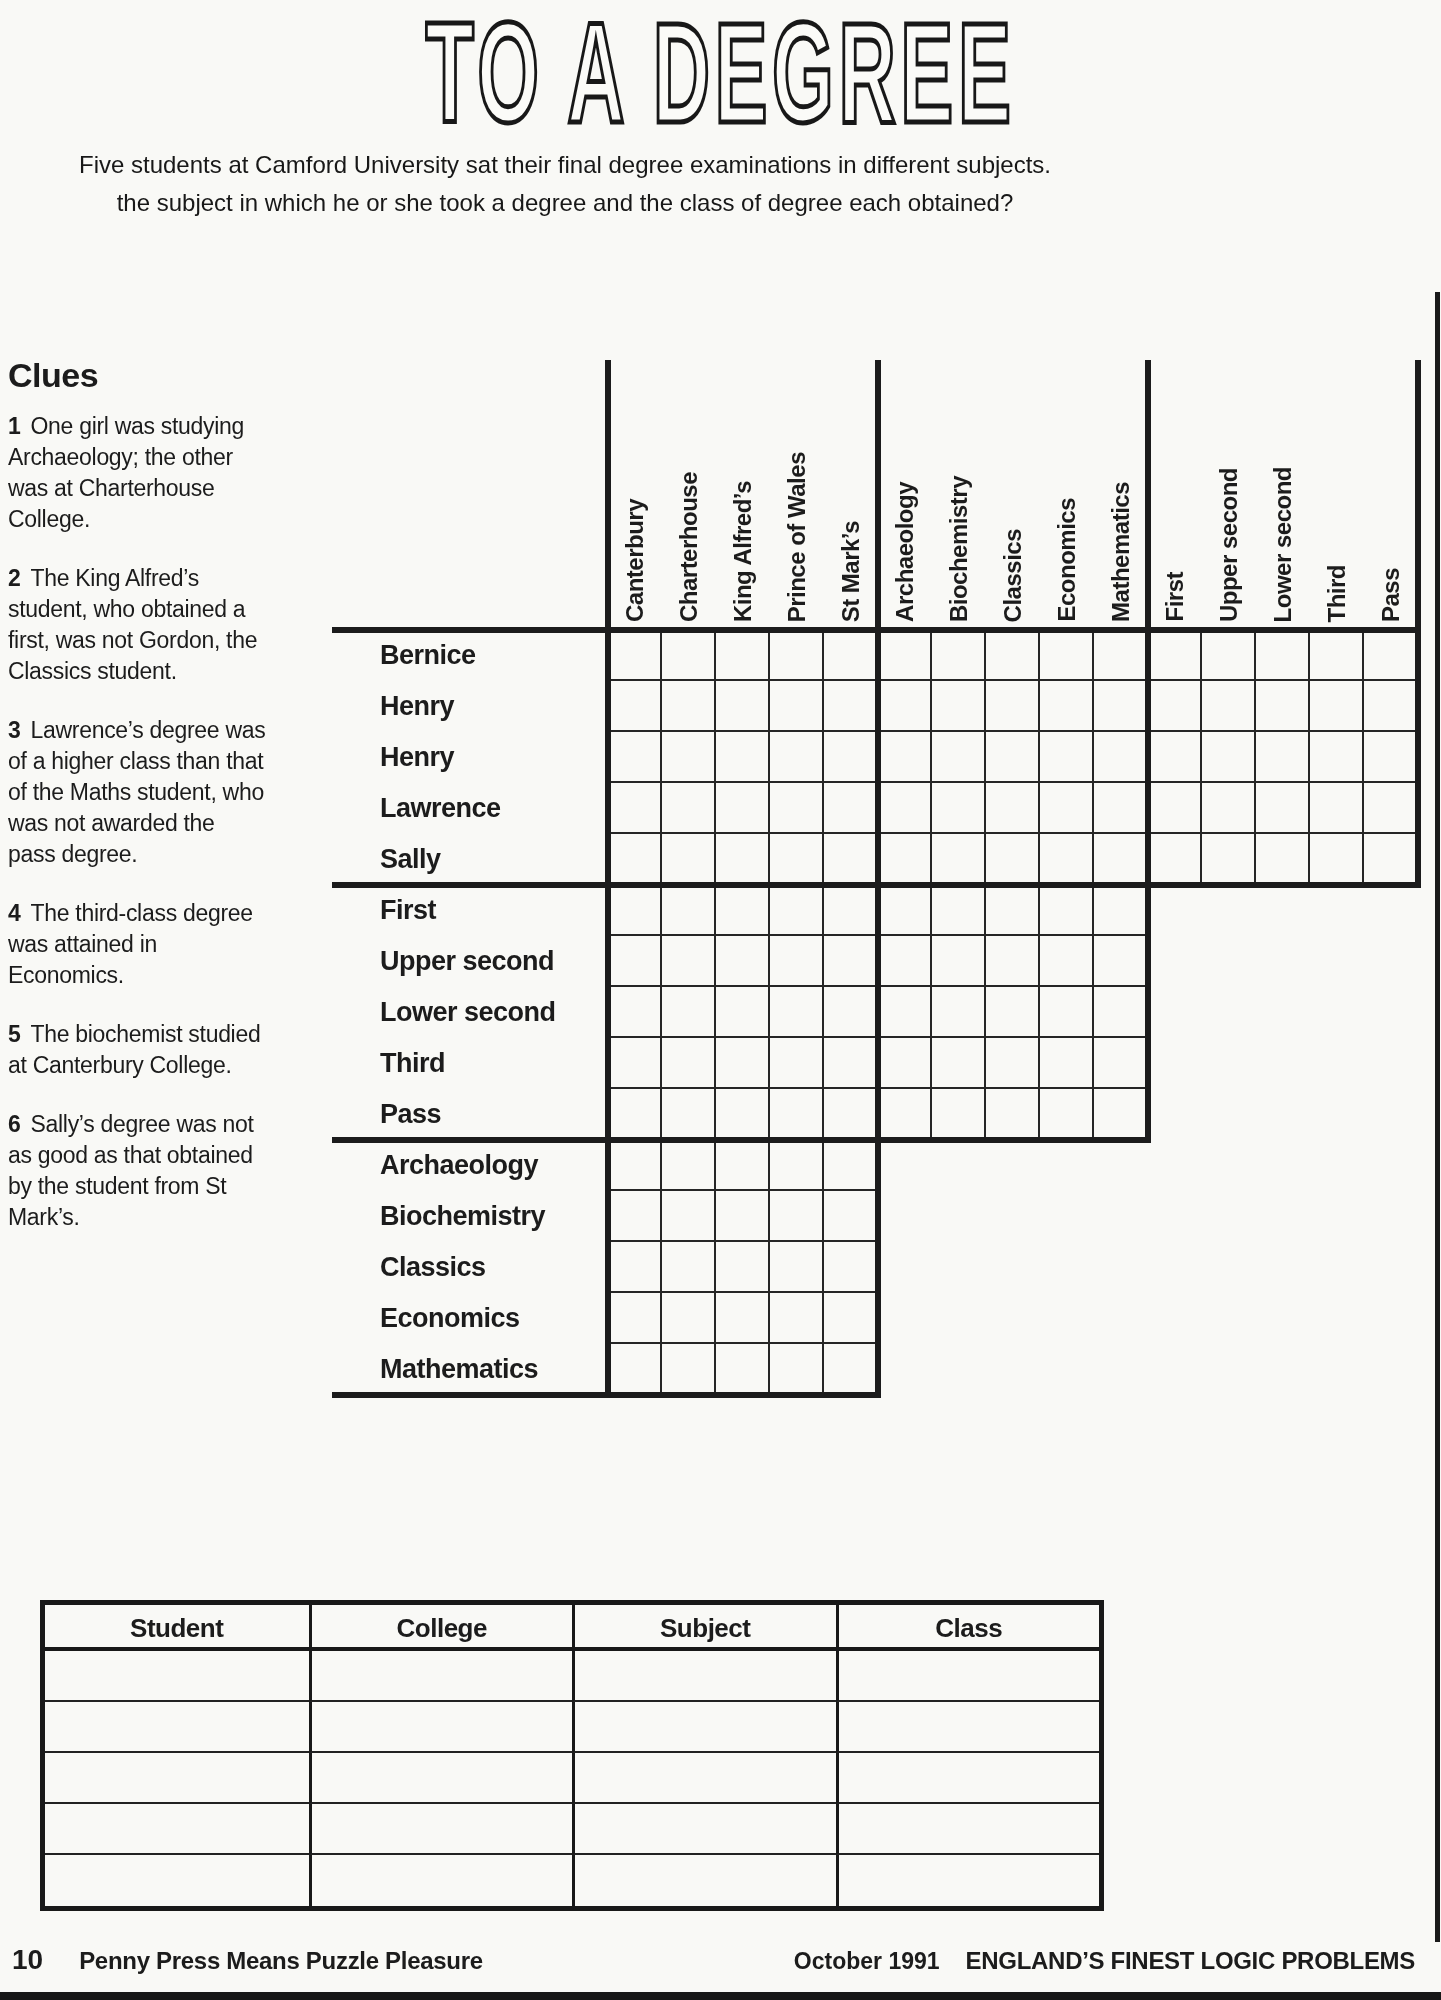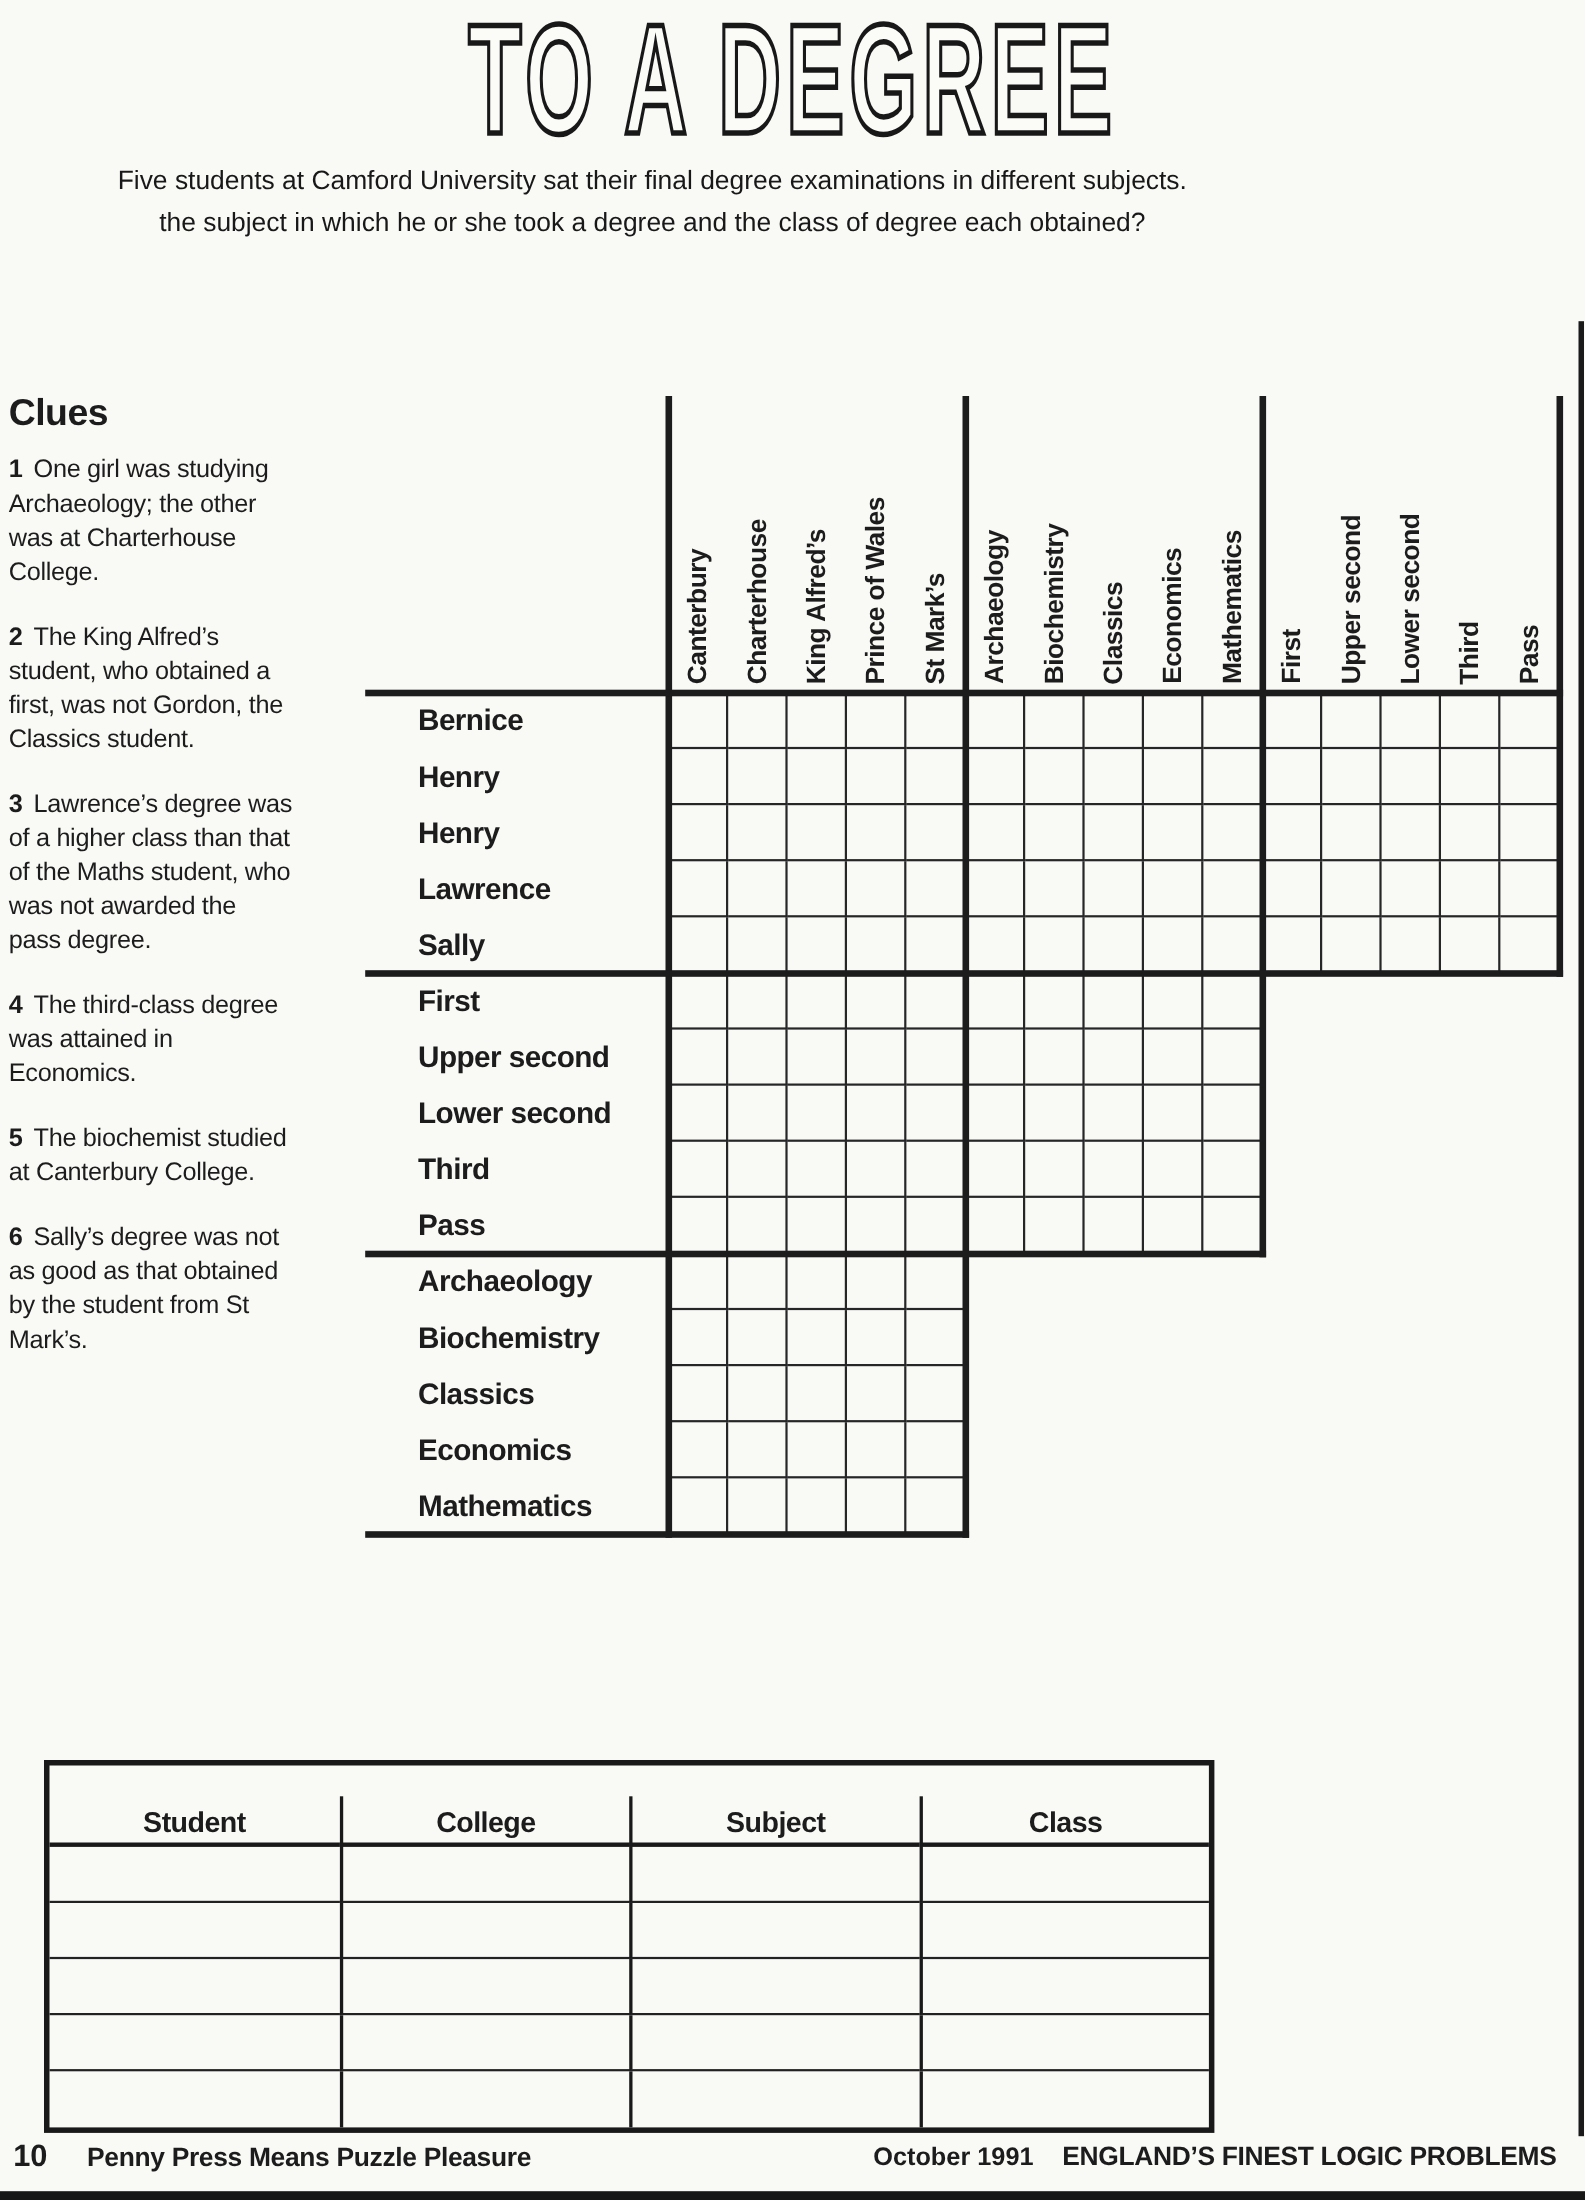--- a/index.html
+++ b/index.html
@@ -14,21 +14,21 @@
     font-size:142px; line-height:1.0; font-weight:800; letter-spacing:8px;
     color:#fbfbf8;
     -webkit-text-stroke:5px #181818;
     text-shadow:0 0 1px #181818;
     transform:scaleX(0.56); transform-origin:50% 0;
     white-space:nowrap;
   }
 
   
   .intro{ position:absolute; top:146px; left:0; width:1130px; text-align:center;
-          font-size:24px; line-height:38px; color:#181818;padding-left:28px; }
+          font-size:24px; line-height:38px; color:#181818; }
 
   
   .clues{ position:absolute; left:8px; top:356px; width:258px; }
   .clues h2{ margin:0 0 16px 0; font-size:34px; font-weight:800; letter-spacing:-0.5px; }
   .clue{ margin:0 0 28px 0; font-size:23px; line-height:31px; letter-spacing:-0.3px; }
   .clue .num{ font-weight:800; margin-right:10px; }
 
   
   .logic-grid{ position:absolute; left:380px; top:360px; width:1045px; height:1042px; }
   .vline,.hline{ position:absolute; background:var(--ink); }
@@ -47,21 +47,21 @@
   #gsec2{ left:228px; top:780px; grid-template-columns:repeat(5,54px); }
   .gcell{ box-sizing:border-box; width:54px; height:51px;
           border-right:2px solid #262626; border-bottom:2px solid #262626; }
 
   
   .answer-table{ position:absolute; left:40px; top:1600px; width:1064px;
                  border:5px solid #191919; box-sizing:border-box;
                  display:grid; grid-template-columns:repeat(4,1fr); background:#f9f9f6; }
   .at-head{ height:46px; line-height:46px; text-align:center;
             font-size:26px; font-weight:700; letter-spacing:-0.5px;
-            border-left:3px solid #191919; border-bottom:4px solid #191919; box-sizing:border-box;margin-top:28px; }
+            border-left:3px solid #191919; border-bottom:4px solid #191919; box-sizing:border-box; }
   .at-head.first{ border-left:none; }
   .at-cell{ height:51px; border-left:3px solid #191919; border-bottom:2px solid #222;
             box-sizing:border-box; }
   .at-cell.first{ border-left:none; }
   .at-cell.last-row{ border-bottom:none; }
 
   
   .footer-left{ position:absolute; left:12px; top:1944px; white-space:nowrap; }
   .footer-left .pagenum{ font-size:28px; font-weight:800; }
   .footer-left .slogan{ font-size:24px; font-weight:800; margin-left:36px; letter-spacing:-0.3px; }

